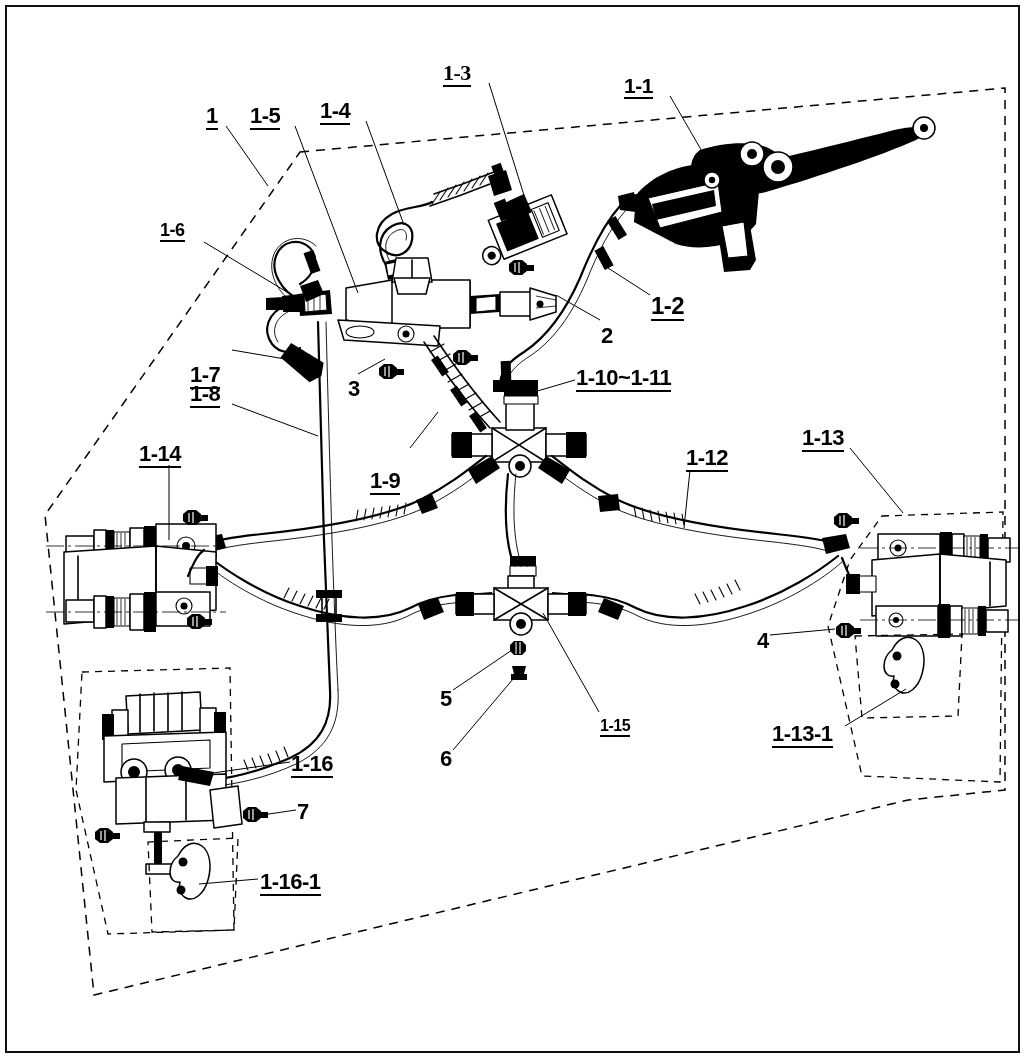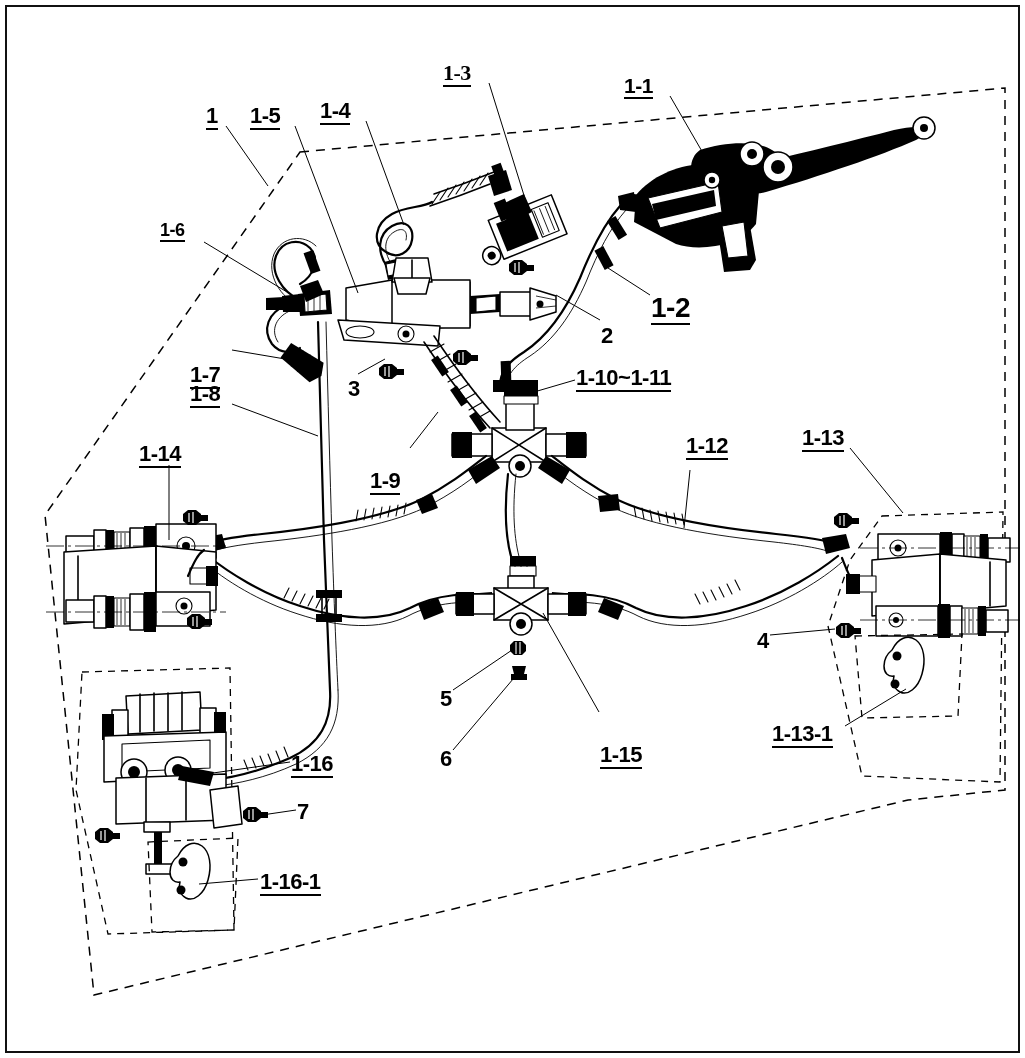--- a/index.html
+++ b/index.html
@@ -530,33 +530,33 @@
       </g>
   </svg>
 
   <div id="labels">
       <div class="lbl u" style="left: 206px; top: 105px; font-size: 22px;">1</div>
       <div class="lbl u" style="left: 250px; top: 105px; font-size: 22px;">1-5</div>
       <div class="lbl u" style="left: 320px; top: 100px; font-size: 22px;">1-4</div>
       <div class="lbl u" style="left: 443px; top: 62px; font-size: 22px; font-family: Liberation Serif, serif;">1-3</div>
       <div class="lbl u" style="left: 624px; top: 75px; font-size: 21px;">1-1</div>
       <div class="lbl u" style="left: 160px; top: 221px; font-size: 18px;">1-6</div>
-      <div class="lbl u" style="left: 651px; top: 294px; font-size: 28px;">1-2</div>
+      <div class="lbl u" style="left: 651px; top: 294px; font-size: 24px;">1-2</div>
       <div class="lbl" style="left: 601px; top: 325px; font-size: 22px;">2</div>
       <div class="lbl u" style="left: 190px; top: 328px; font-size: 22px; margin-top: 36px;">1-7</div>
       <div class="lbl u" style="left: 190px; top: 383px; font-size: 22px;">1-8</div>
       <div class="lbl" style="left: 348px; top: 378px; font-size: 22px;">3</div>
       <div class="lbl u" style="left: 370px; top: 458px; font-size: 22px; margin-top: 12px;">1-9</div>
       <div class="lbl u" style="left: 576px; top: 367px; font-size: 22px;">1-10~1-11</div>
       <div class="lbl u" style="left: 139px; top: 443px; font-size: 22px;">1-14</div>
-      <div class="lbl u" style="left: 686px; top: 435px; font-size: 22px;">1-12</div>
+      <div class="lbl u" style="left: 686px; top: 447px; font-size: 22px;">1-12</div>
       <div class="lbl u" style="left: 802px; top: 427px; font-size: 22px;">1-13</div>
       <div class="lbl" style="left: 757px; top: 630px; font-size: 22px;">4</div>
       <div class="lbl u" style="left: 772px; top: 723px; font-size: 22px;">1-13-1</div>
       <div class="lbl" style="left: 440px; top: 688px; font-size: 22px;">5</div>
       <div class="lbl" style="left: 440px; top: 748px; font-size: 22px;">6</div>
-      <div class="lbl u" style="left: 600px; top: 744px; font-size: 22px;">1-15</div>
+      <div class="lbl u" style="left: 600px; top: 718px; font-size: 16px;">1-15</div>
       <div class="lbl u" style="left: 291px; top: 753px; font-size: 22px;">1-16</div>
       <div class="lbl" style="left: 297px; top: 801px; font-size: 22px;">7</div>
       <div class="lbl u" style="left: 260px; top: 871px; font-size: 22px;">1-16-1</div>
     </div>
 
 </div>
 
 </body></html>

